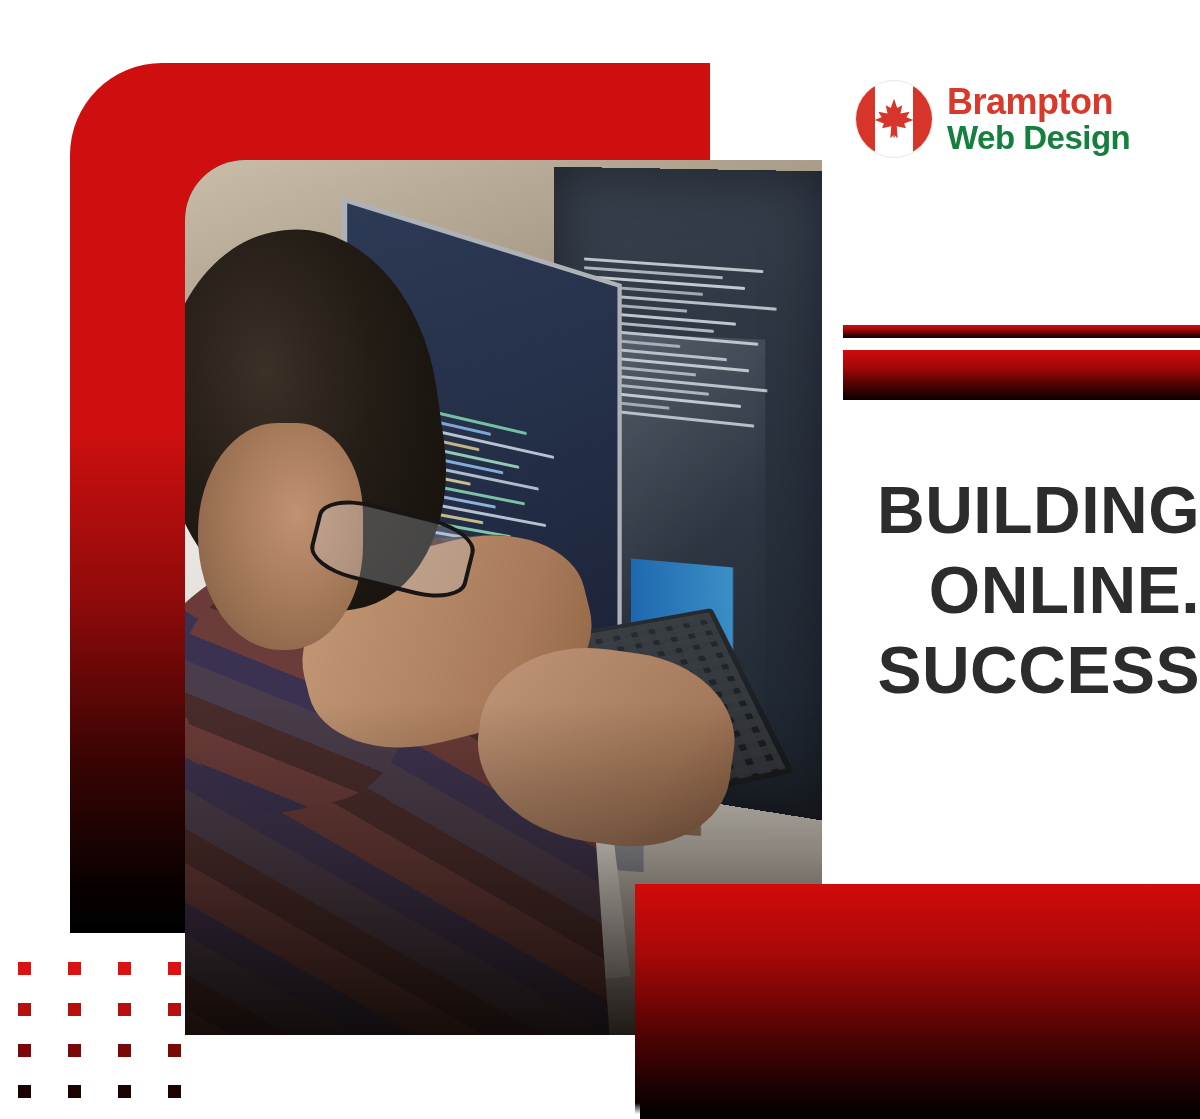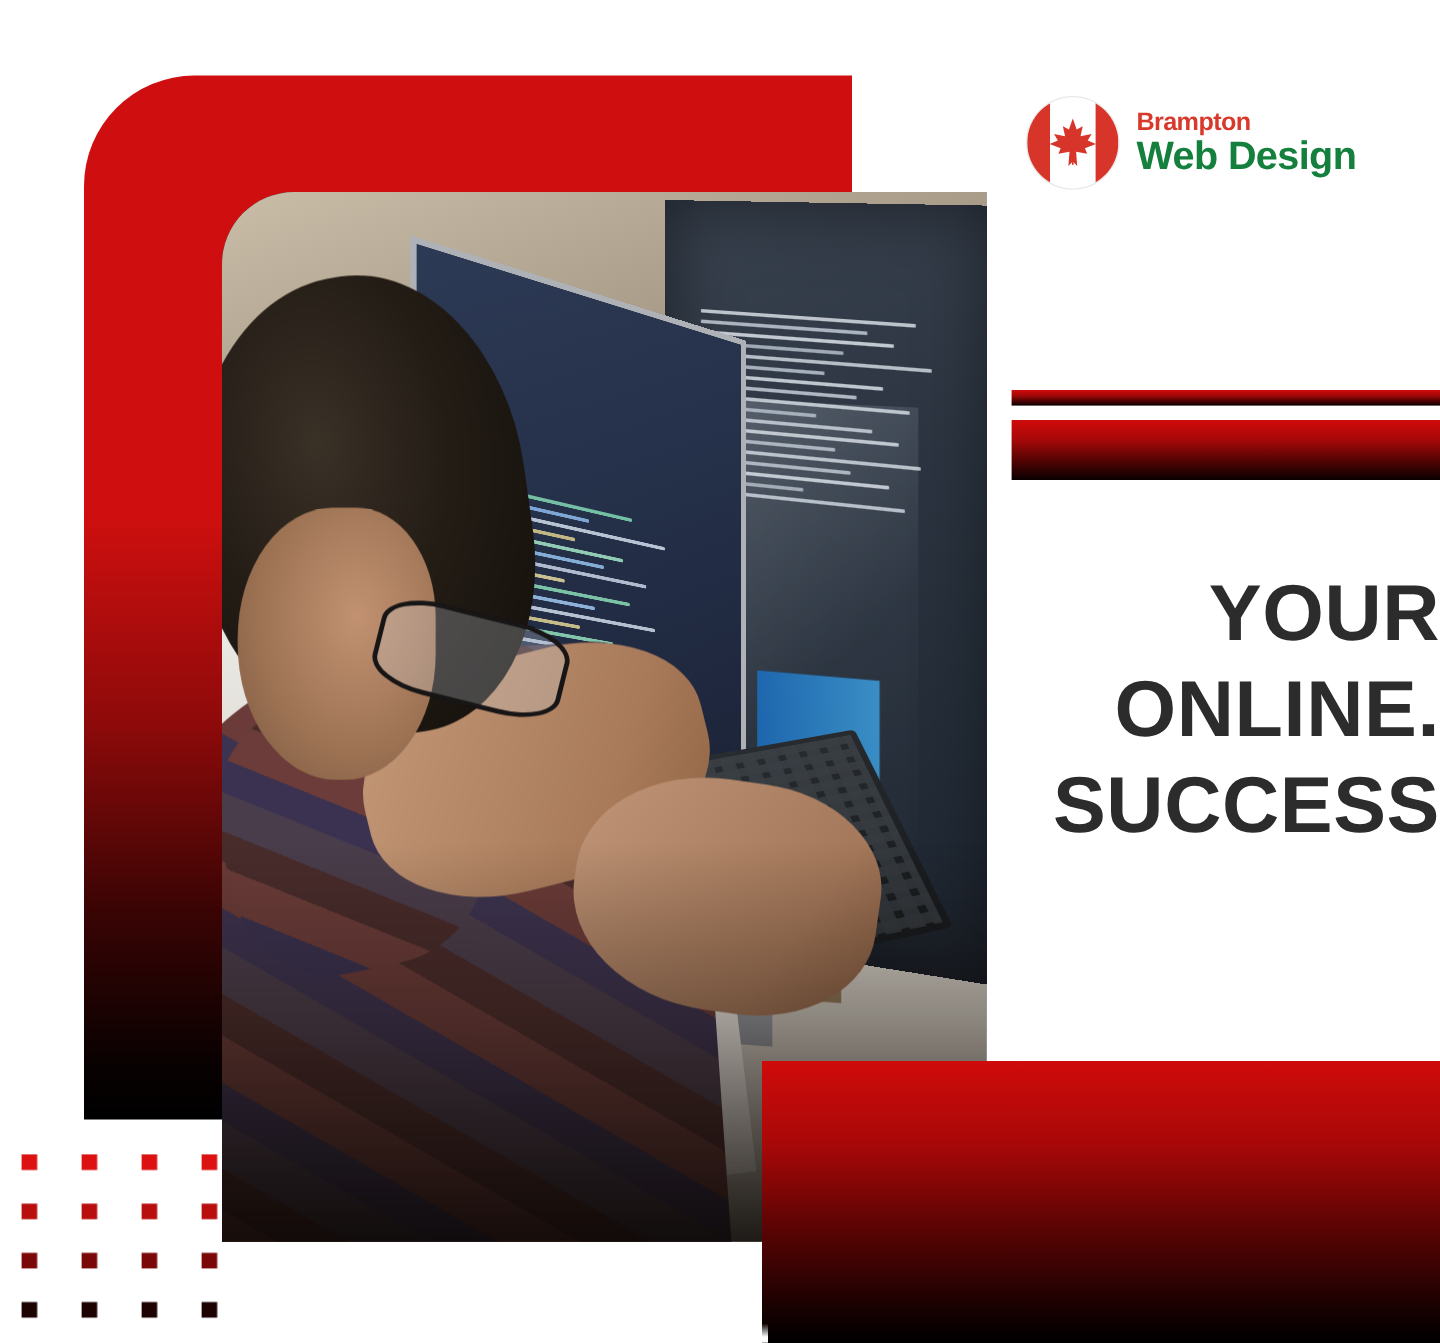--- a/index.html
+++ b/index.html
@@ -255,21 +255,21 @@
     position: absolute;
     left: 50%; top: 50%;
     transform: translate(-50%, -50%);
     width: 46px; height: 46px;
   }
   .logo-text {
     line-height: 1.02;
     white-space: nowrap;
   }
   .logo-line1 {
-    font-size: 21px;
+    font-size: 36px;
     font-weight: 700;
     color: #d9392b;
     letter-spacing: -0.5px;
     display: block;
   }
   .logo-line2 {
     font-size: 33px;
     font-weight: 700;
     color: #15803d;
     letter-spacing: -0.5px;
@@ -394,21 +394,21 @@
     <div class="logo-text">
       <span class="logo-line1">Brampton</span>
       <span class="logo-line2">Web Design</span>
     </div>
   </div>
 
   <div class="bar bar-thin"></div>
   <div class="bar bar-thick"></div>
 
   <div class="headline">
-    <span class="ln">YOUR</span>
+    <span class="ln">BUILDING</span>
     <span class="ln">ONLINE.</span>
     <span class="ln">SUCCESS</span>
   </div>
 
   <div class="block-br"></div>
 
   <div class="dots">
     <div class="dot dot-r0"></div>
     <div class="dot dot-r0"></div>
     <div class="dot dot-r0"></div>

